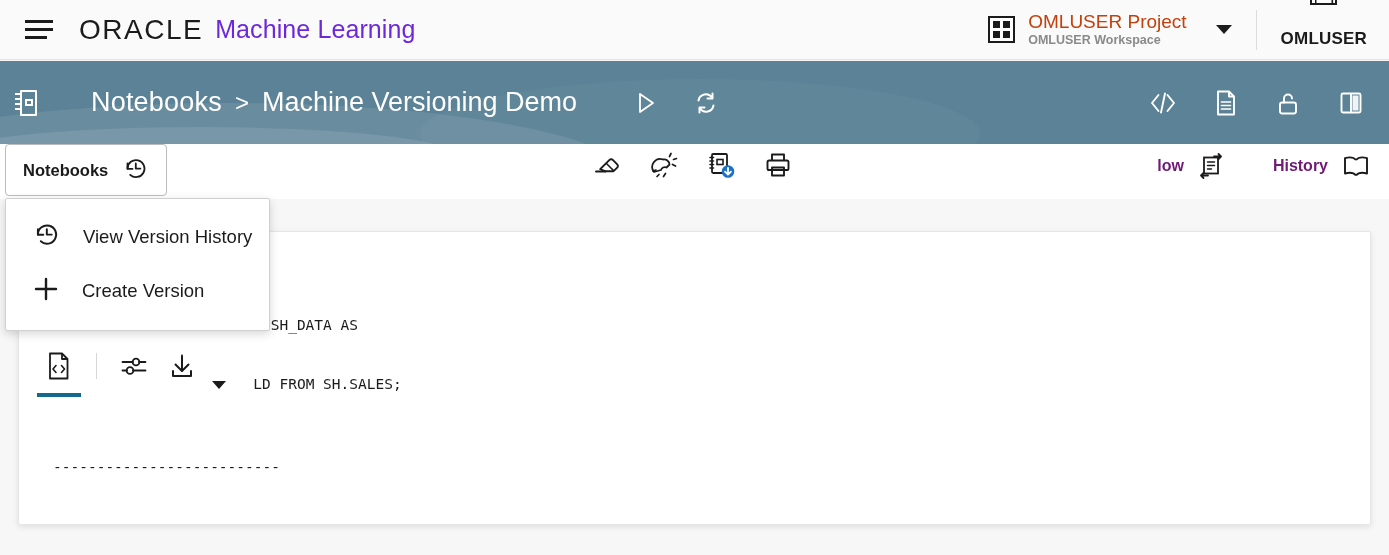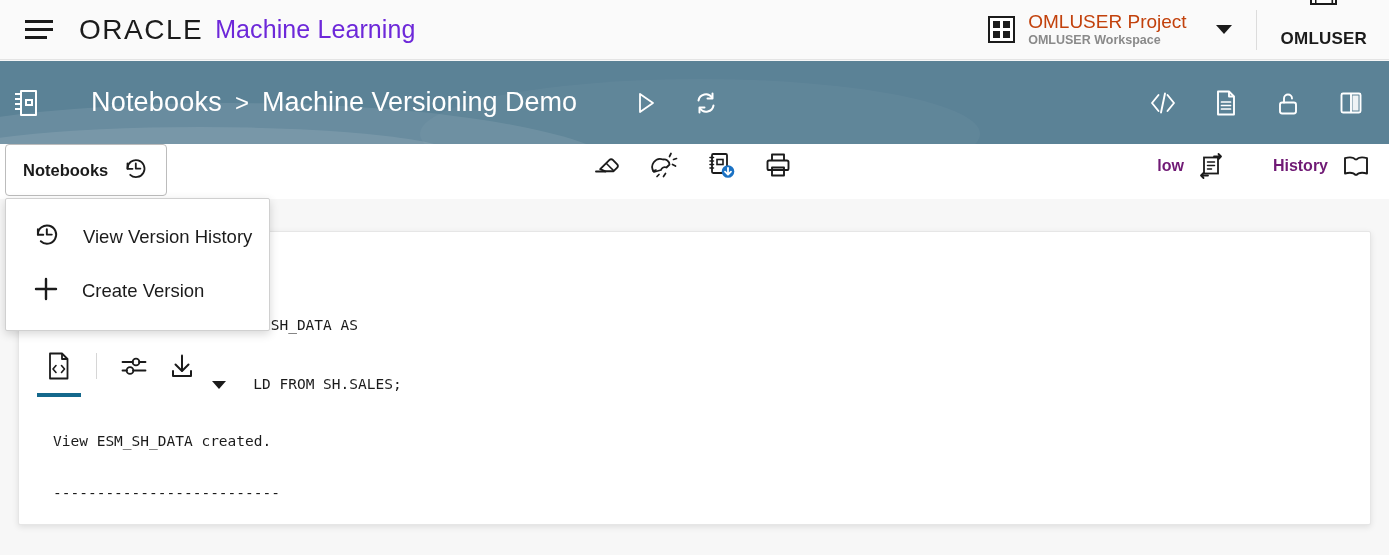--- a/index.html
+++ b/index.html
@@ -430,21 +430,21 @@
         <svg width="28" height="28" viewBox="0 0 28 28">
           <path d="M14 3.5 L14 18.5" stroke="#1b1b1b" stroke-width="2" stroke-linecap="round"></path>
           <path d="M7.5 12.5 L14 19 L20.5 12.5" fill="none" stroke="#1b1b1b" stroke-width="2" stroke-linecap="round" stroke-linejoin="round"></path>
           <path d="M5 19 L5 24 L23 24 L23 19" fill="none" stroke="#1b1b1b" stroke-width="2" stroke-linecap="round" stroke-linejoin="round"></path>
         </svg>
       </span>
 
       <span class="caret-sm"></span>
     </div>
 
-    <div class="out-text"><div>View ESM_SH_DATA created.</div><div>&nbsp;</div><div>--------------------------</div></div>
+    <div class="out-text"><div>&nbsp;</div><div>--------------------------</div></div>
 
   </div>
 
   <div class="vdrop">
     <div class="vitem">
       <span>
         <svg width="29" height="29" viewBox="0 0 27 27">
           <path d="M5.5 13.5 A8.5 8.5 0 1 1 8.2 19.8" fill="none" stroke="#1b1b1b" stroke-width="1.8" stroke-linecap="round"></path>
           <path d="M5.5 8.5 L5.5 13.8 L10.5 13.8" fill="none" stroke="#1b1b1b" stroke-width="1.8" stroke-linecap="round" stroke-linejoin="round"></path>
           <path d="M13.8 8.5 L13.8 13.6 L18.4 13.6" fill="none" stroke="#1b1b1b" stroke-width="1.8" stroke-linecap="round" stroke-linejoin="round"></path>

